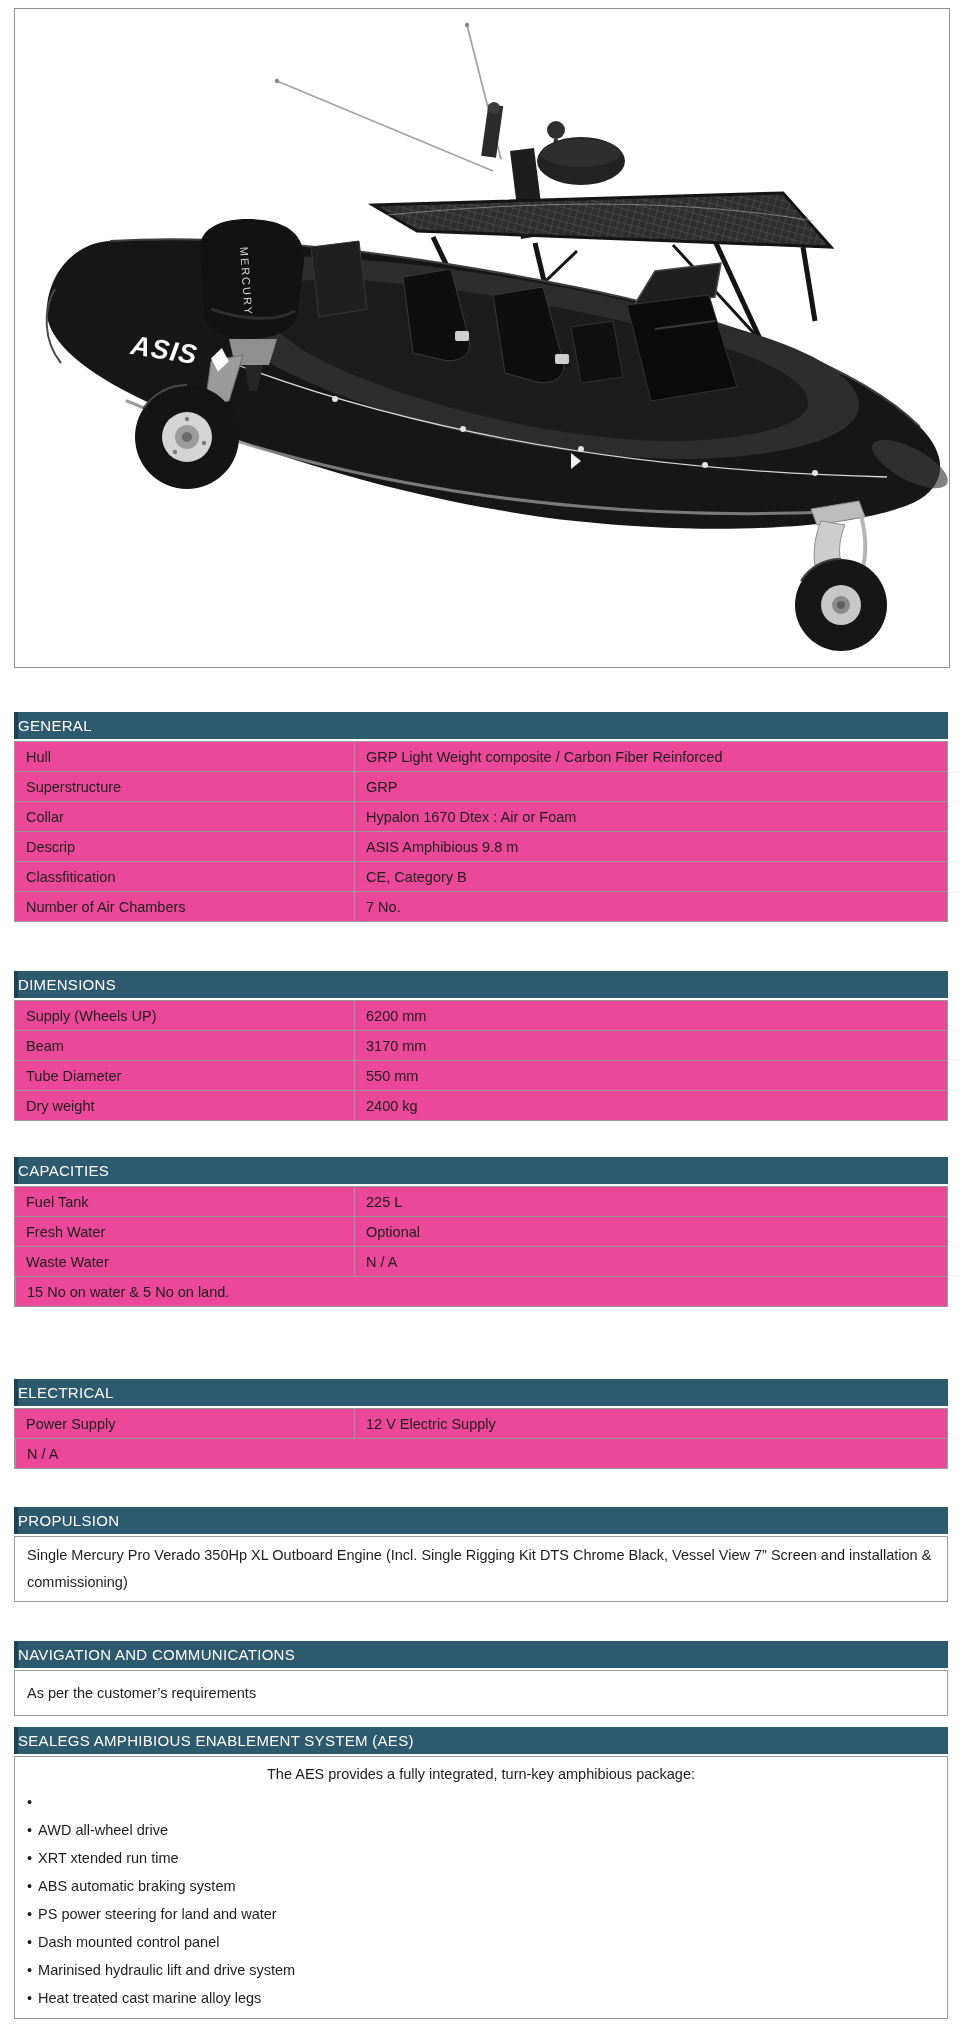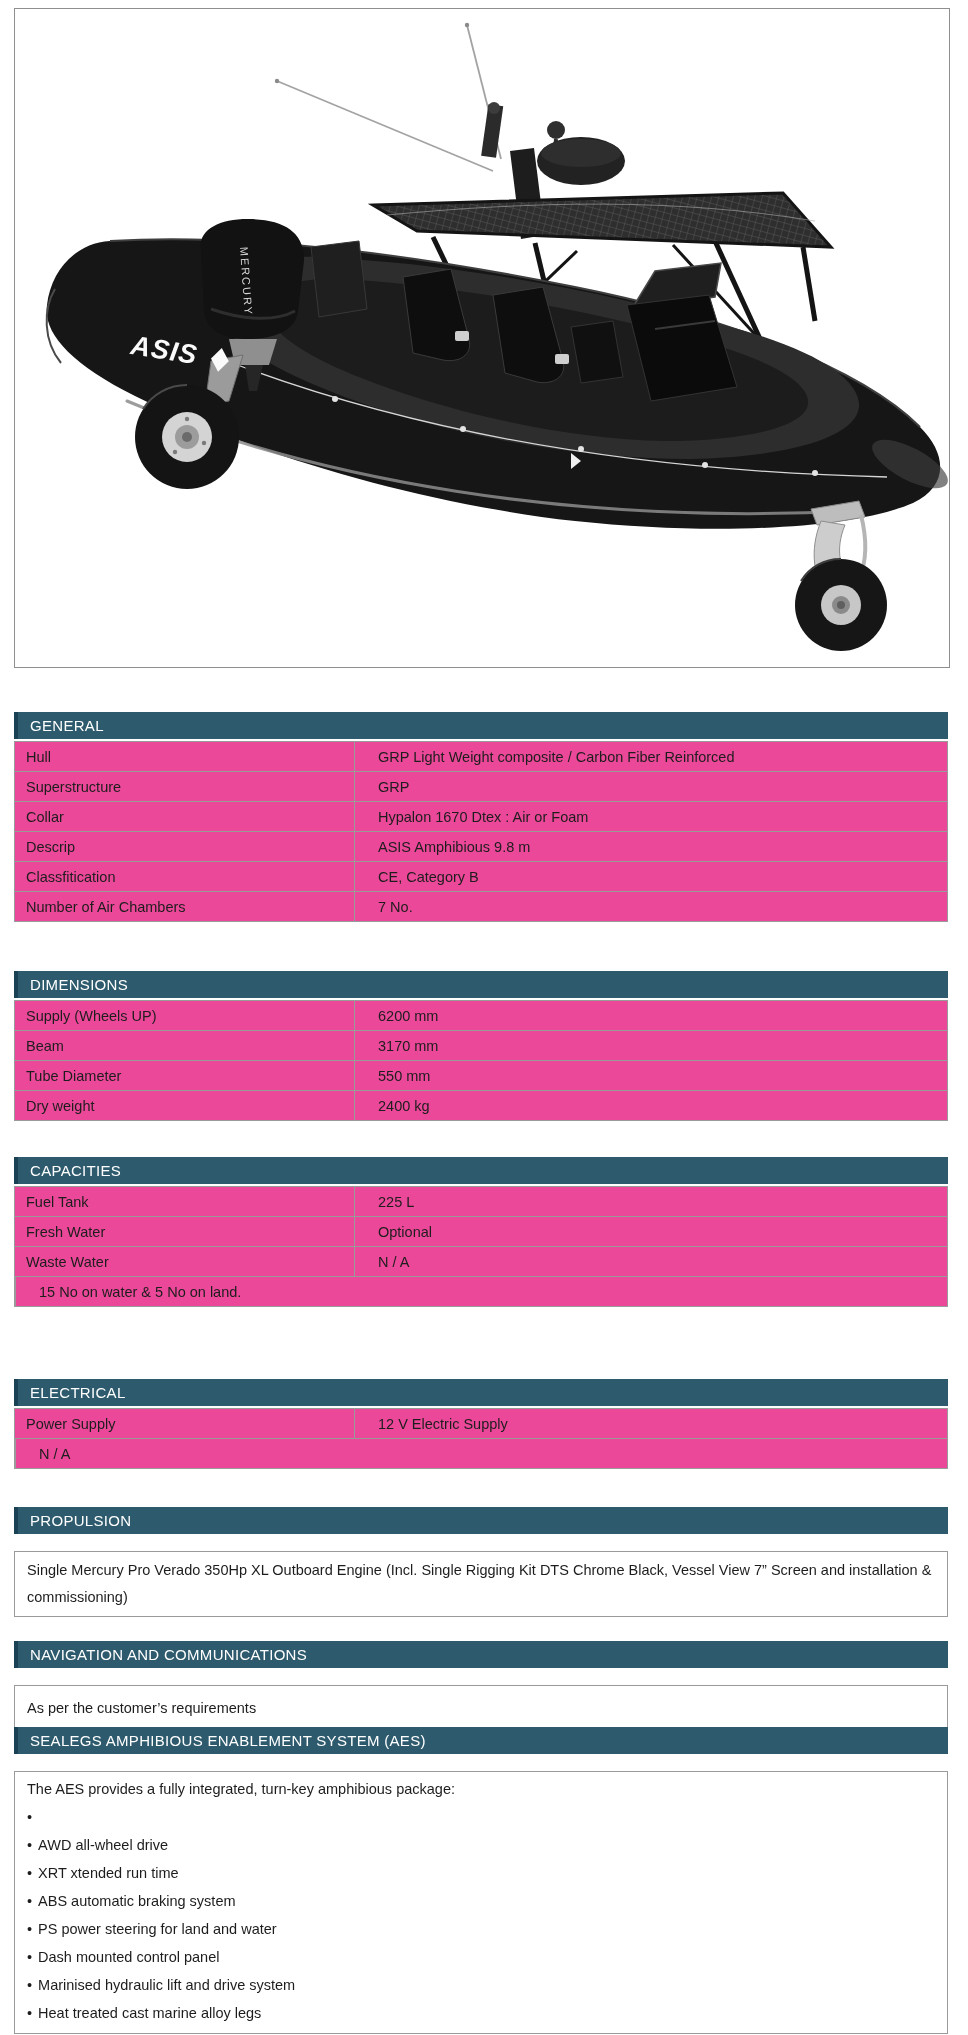--- a/index.html
+++ b/index.html
@@ -4,35 +4,35 @@
 <style>
   html,body{margin:0;padding:0;background:#fff;}
   #page{position:relative;width:968px;height:2035px;background:#fff;overflow:hidden;
         font-family:"Liberation Sans","DejaVu Sans",sans-serif;color:var(--text,#1d1d1d);}
   
   .img-frame{position:absolute;left:14px;top:8px;width:936px;height:660px;
              box-sizing:border-box;border:1px solid #8f8f8f;background:#fff;}
   
   .section{position:absolute;left:14px;width:934px;}
   .sec-header{height:27px;line-height:27px;background:var(--header_bg,#2d5a6d);
-              color:var(--header_text,#fff);padding-left:12px;
+              color:var(--header_text,#fff);
               border-left:4px solid var(--header_accent,#1b4254);
               box-sizing:border-box;font-size:15px;letter-spacing:.3px;}
   .spec-rows{margin-top:2px;border-top:1px solid var(--border,#9a9a9a);}
   .spec-row{display:flex;height:30px;box-sizing:border-box;background:#ec4899;
             border-bottom:1px solid var(--border,#9a9a9a);
             border-left:1px solid var(--border,#9a9a9a);
             border-right:1px solid var(--border,#9a9a9a);}
   .cell{display:flex;align-items:center;font-size:14.5px;box-sizing:border-box;}
   .cell.label{width:339px;padding-left:11px;}
-  .cell.value{flex:1;border-left:1px solid var(--border,#9a9a9a);padding-left:23px;}
-  .text-block{margin-top:17px;border:1px solid var(--border,#9a9a9a);background:#fff;font-size:14.5px;}
+  .cell.value{flex:1;border-left:1px solid var(--border,#9a9a9a);padding-left:11px;}
+  .text-block{margin-top:2px;border:1px solid var(--border,#9a9a9a);background:#fff;font-size:14.5px;}
   .propulsion-text{padding:5px 12px;line-height:27px;}
   .nav-text{height:28px;line-height:28px;padding:8px 12px;}
-  .sealegs-block{padding:3px 12px 6px;}
+  .sealegs-block{padding:3px 12px 6px;text-align:center;}
   .sealegs-block .intro{line-height:28px;}
   .feature-list{list-style:none;margin:0;padding:0;}
   .feature-list li{display:flex;line-height:28px;}
   .feature-list .bullet{margin-right:6px;}
 </style>
 </head>
 <body>
 
 <div id="page">
 

